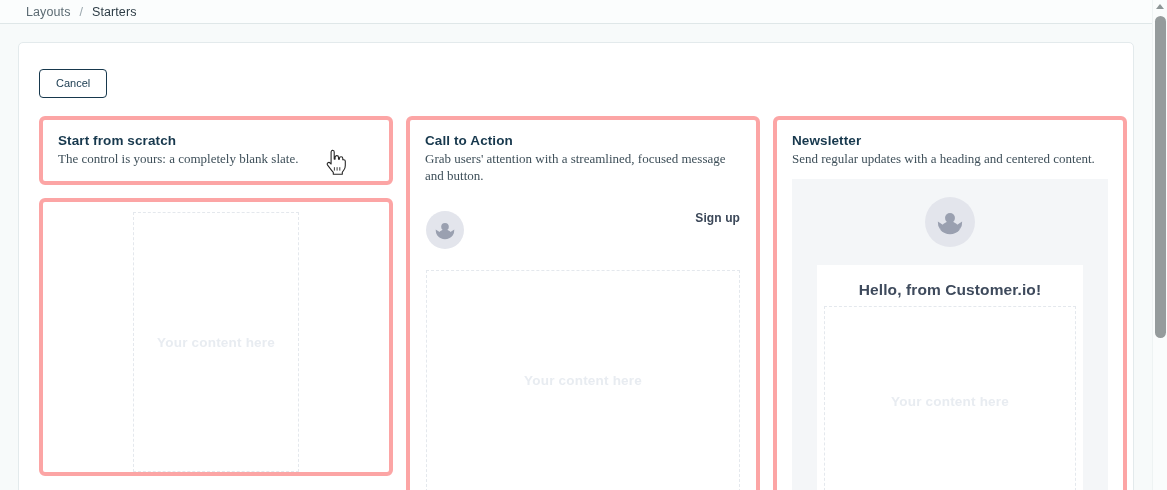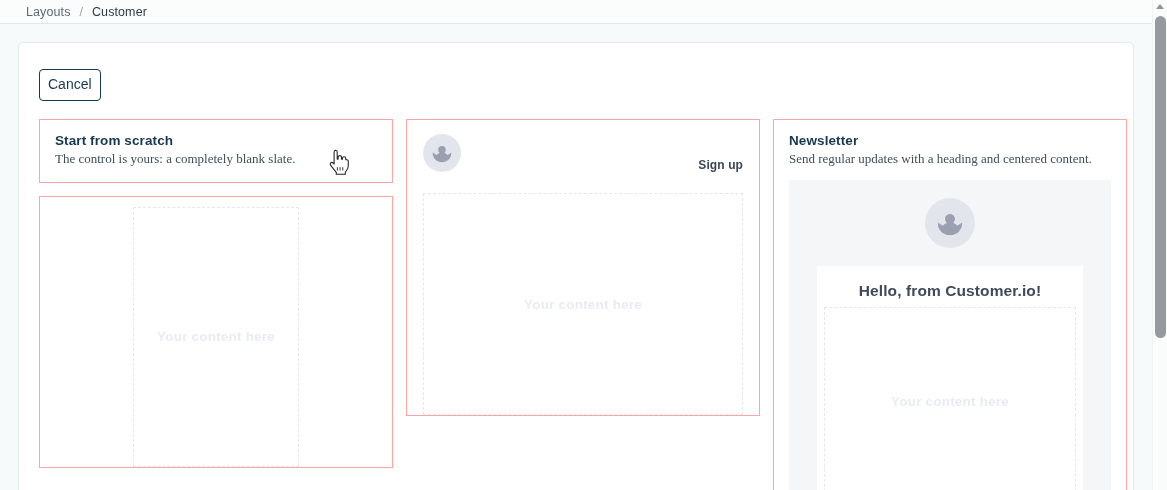--- a/index.html
+++ b/index.html
@@ -64,42 +64,42 @@
     padding: 26px 18px 0 20px;
   }
   .panel-title {
     font-size: 15.5px;
     font-weight: bold;
     color: #17384d;
     letter-spacing: .1px;
     padding-top: 8px;
   }
   .cancel-btn {
-    font-size: 14px;
+    font-size: 11px;
     color: #17384d;
     background: #ffffff;
     border: 1px solid #17384d;
     border-radius: 4px;
-    padding: 7px 8px 8px;
+    padding: 7px 16px 8px;
     cursor: pointer;
     line-height: 1.1;
   }
 
   
   .grid {
     display: flex;
     gap: 13px;
     padding: 18px 20px 0 20px;
     align-items: flex-start;
   }
   .col { width: 354px; flex: 0 0 354px; display: flex; flex-direction: column; gap: 13px; }
 
   .card {
-    border: 1px solid #fca5a5;
-    border-radius: 0;
+    border: 4px solid #fca5a5;
+    border-radius: 6px;
     background: #ffffff;
     overflow: hidden;
     cursor: pointer;
     position: relative;
   }
   .card-head { padding: 13px 15px 12px 15px; }
   .card-title {
     font-size: 13.5px;
     font-weight: bold;
     color: #17384d;
@@ -142,21 +142,21 @@
     display: flex;
     justify-content: center;
     position: relative;
   }
   .basic-preview .dashed-box { width: 166px; height: 260px; }
 
   
   .cta-preview { padding: 14px 16px 0 16px; }
   .cta-row {
     display: flex;
-    align-items: flex-end;
+    align-items: flex-start;
     justify-content: space-between;
     margin-bottom: 21px;
   }
   .cta-signup {
     font-size: 12px;
     font-weight: bold;
     color: #3b4758;
     letter-spacing: .1px;
   }
   .cta-preview .dashed-box { width: 100%; height: 222px; align-items: center; }
@@ -227,21 +227,21 @@
   }
 </style>
 </head>
 <body>
 
 <div id="app">
 
   <div class="breadcrumb-bar">
     <span class="bc-item">Layouts</span>
     <span class="bc-sep">/</span>
-    <span class="bc-item current">Customer</span>
+    <span class="bc-item current">Starters</span>
   </div>
 
   <div class="panel">
 
     <div class="panel-header">
       <button class="cancel-btn">Cancel</button>
     </div>
 
     <div class="grid">
 
@@ -262,20 +262,24 @@
           <div class="basic-preview">
             <div class="dashed-box">Your content here</div>
 
           </div>
         </div>
 
       </div>
 
       <div class="col">
         <div class="card">
+          <div class="card-head">
+            <div class="card-title">Call to Action</div>
+            <div class="card-desc">Grab users' attention with a streamlined, focused message and button.</div>
+          </div>
           <div class="cta-preview">
             <div class="cta-row">
               <span class="avatar" style="width:38px;height:38px;">
                 <svg width="26" height="26" viewBox="0 0 24 24" aria-hidden="true">
                   <circle cx="12" cy="9.1" r="3.5" fill="#9aa0b0"></circle>
                   <path d="M5.1 17.4a7 7 0 0 1 13.8 0 9 9 0 0 1-13.8 0z" fill="#9aa0b0"></path>
                   <path d="M3.4 11.6a9 9 0 0 0 1.6 5.6l3-2.6z" fill="#9aa0b0"></path>
                   <path d="M20.6 11.6a9 9 0 0 1-1.6 5.6l-3-2.6z" fill="#9aa0b0"></path>
                 </svg>
               </span>

